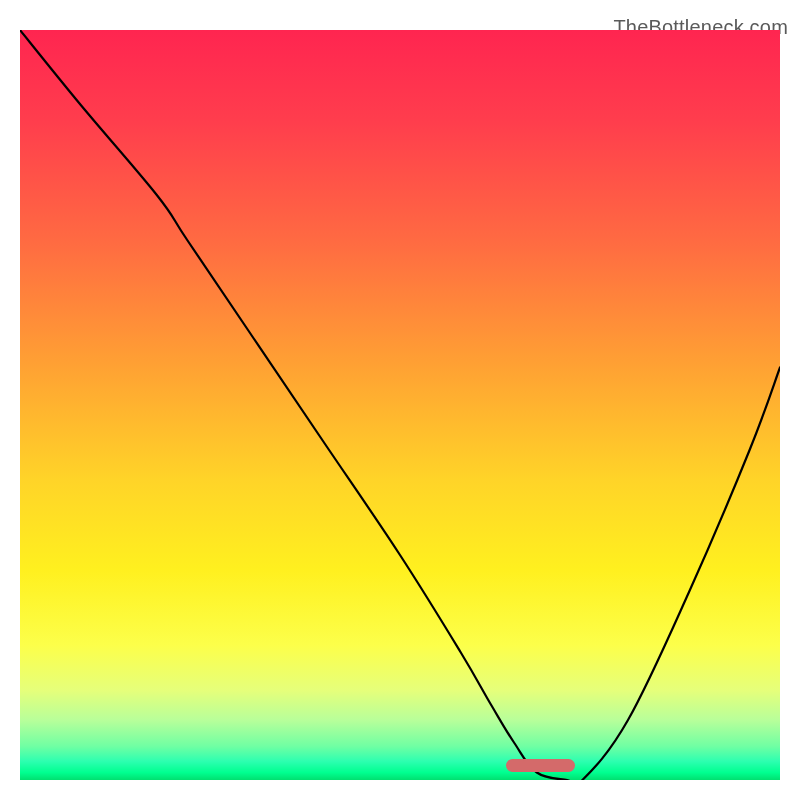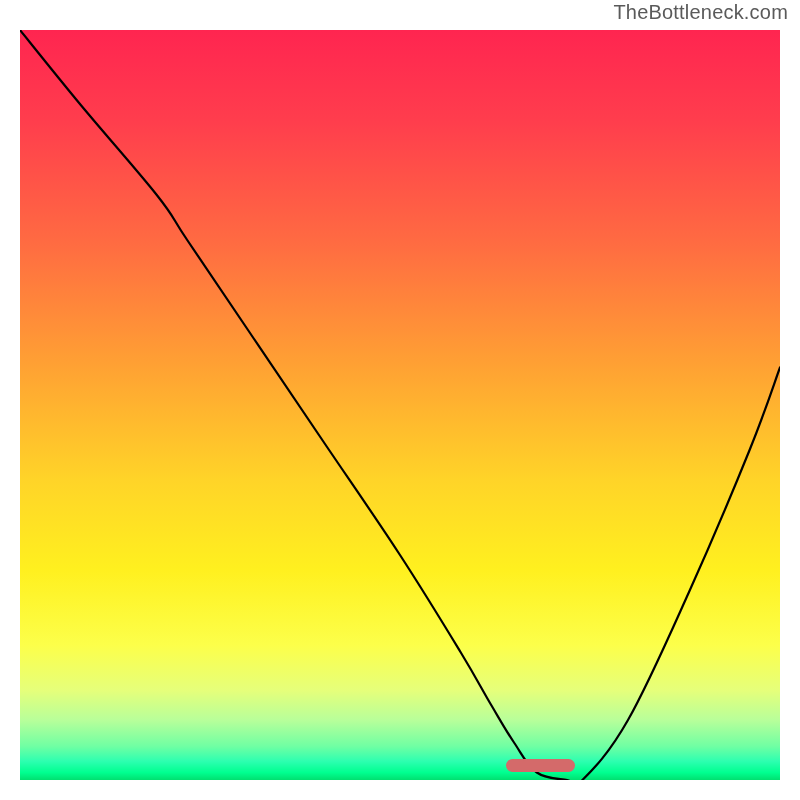--- a/index.html
+++ b/index.html
@@ -55,21 +55,21 @@
     stroke-linejoin: round;
   }
   .marker {
     position: absolute;
     height: 13px;
     border-radius: 7px;
     background: #d46a6a;
   }
   .watermark {
     position: absolute;
-    top: 1px;
+    top: 16px;
     right: 12px;
     color: #5a5a5a;
     font-size: 20px;
     font-weight: 500;
     letter-spacing: 0.2px;
   }
   .axis-line {
     position: absolute;
     background: #000;
   }

